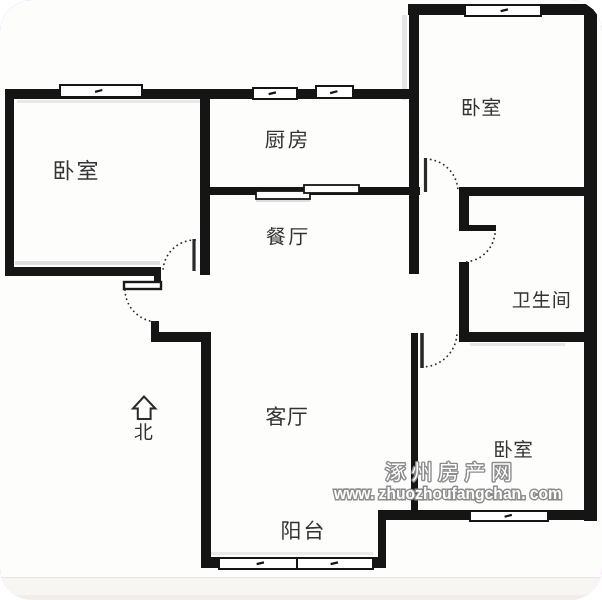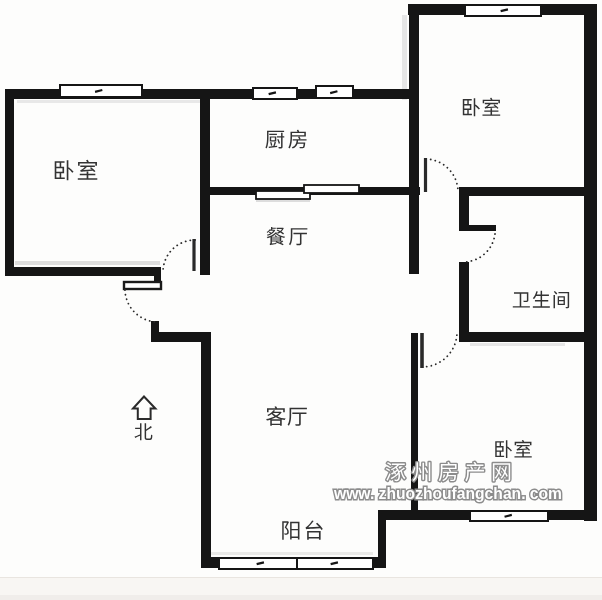--- a/index.html
+++ b/index.html
@@ -1,17 +1,17 @@
 <!DOCTYPE html>
 <html><head>
 <meta charset="utf-8">
 <style>
   html,body{margin:0;padding:0;background:#ffffff;}
   #plan{position:relative;width:602px;height:600px;background:#f0abfc;overflow:hidden;
-        font-family:"Liberation Sans", sans-serif;}
+        font-family:"Liberation Sans", sans-serif;border-radius:32px;}
   svg{display:block;}
 </style>
 </head>
 <body>
 <div id="plan">
 <svg width="602" height="600" viewBox="0 0 602 600">
 <defs>
 <path id="g5367" vector-effect="non-scaling-stroke" d="M174 -464H453V-309H174ZM174 -239H325V-44H174ZM174 -535V-715H326V-535ZM547 -786H100V28H557V-44H396V-239H528V-535H396V-715H547ZM647 -828V74H722V-439C789 -378 863 -304 903 -256L958 -306C912 -359 820 -444 743 -508L722 -491V-828Z"></path>
 <path id="g5ba4" vector-effect="non-scaling-stroke" d="M149 -216V-150H461V-16H59V52H945V-16H538V-150H856V-216H538V-321H461V-216ZM190 -303C221 -315 268 -319 746 -356C769 -333 789 -310 803 -292L861 -333C820 -385 734 -462 664 -516L609 -479C635 -458 663 -435 690 -410L303 -383C360 -425 417 -475 470 -528H835V-593H173V-528H373C317 -471 258 -423 236 -408C210 -388 187 -375 168 -372C176 -353 186 -318 190 -303ZM435 -829C449 -806 463 -777 474 -751H70V-574H143V-683H855V-574H931V-751H558C547 -781 526 -820 507 -850Z"></path>
 <path id="g53a8" vector-effect="non-scaling-stroke" d="M222 -643V-580H596V-643ZM315 -453H495V-323H315ZM248 -508V-267H564V-508ZM264 -227C285 -171 303 -97 308 -52L371 -68C367 -112 347 -184 324 -239ZM606 -364C642 -299 674 -212 684 -157L747 -181C737 -235 702 -321 665 -384ZM799 -686V-525H597V-456H799V-9C799 5 795 10 780 10C765 11 717 11 665 10C675 29 685 60 688 79C760 79 806 77 834 66C862 54 872 34 872 -9V-456H955V-525H872V-686ZM482 -246C468 -185 442 -98 419 -39L193 -13L204 55C312 40 463 21 608 1L607 -62L486 -47C508 -101 530 -170 550 -229ZM114 -793V-496C114 -339 108 -116 35 42C53 49 86 67 99 79C175 -87 186 -331 186 -496V-726H947V-793Z"></path>

